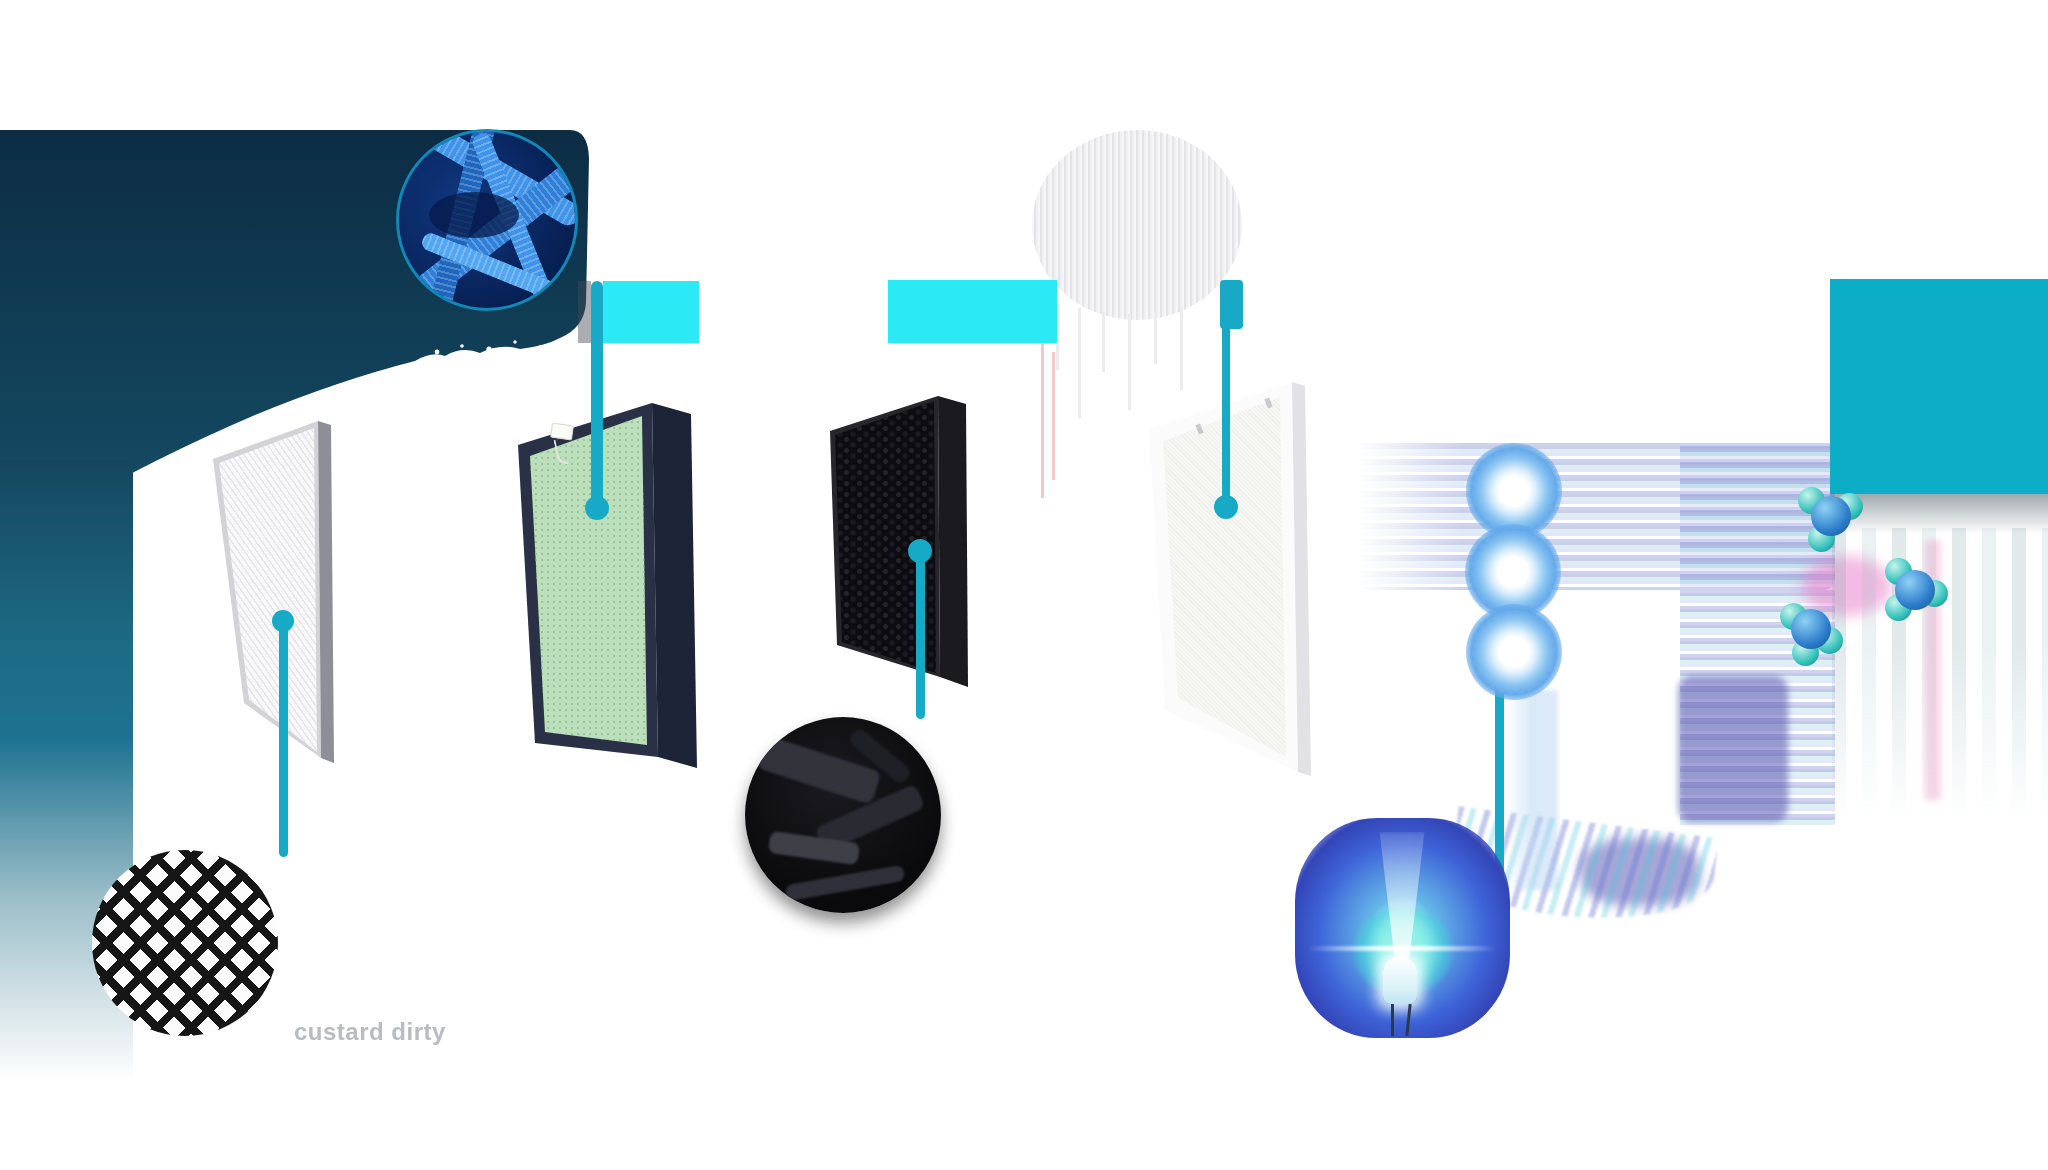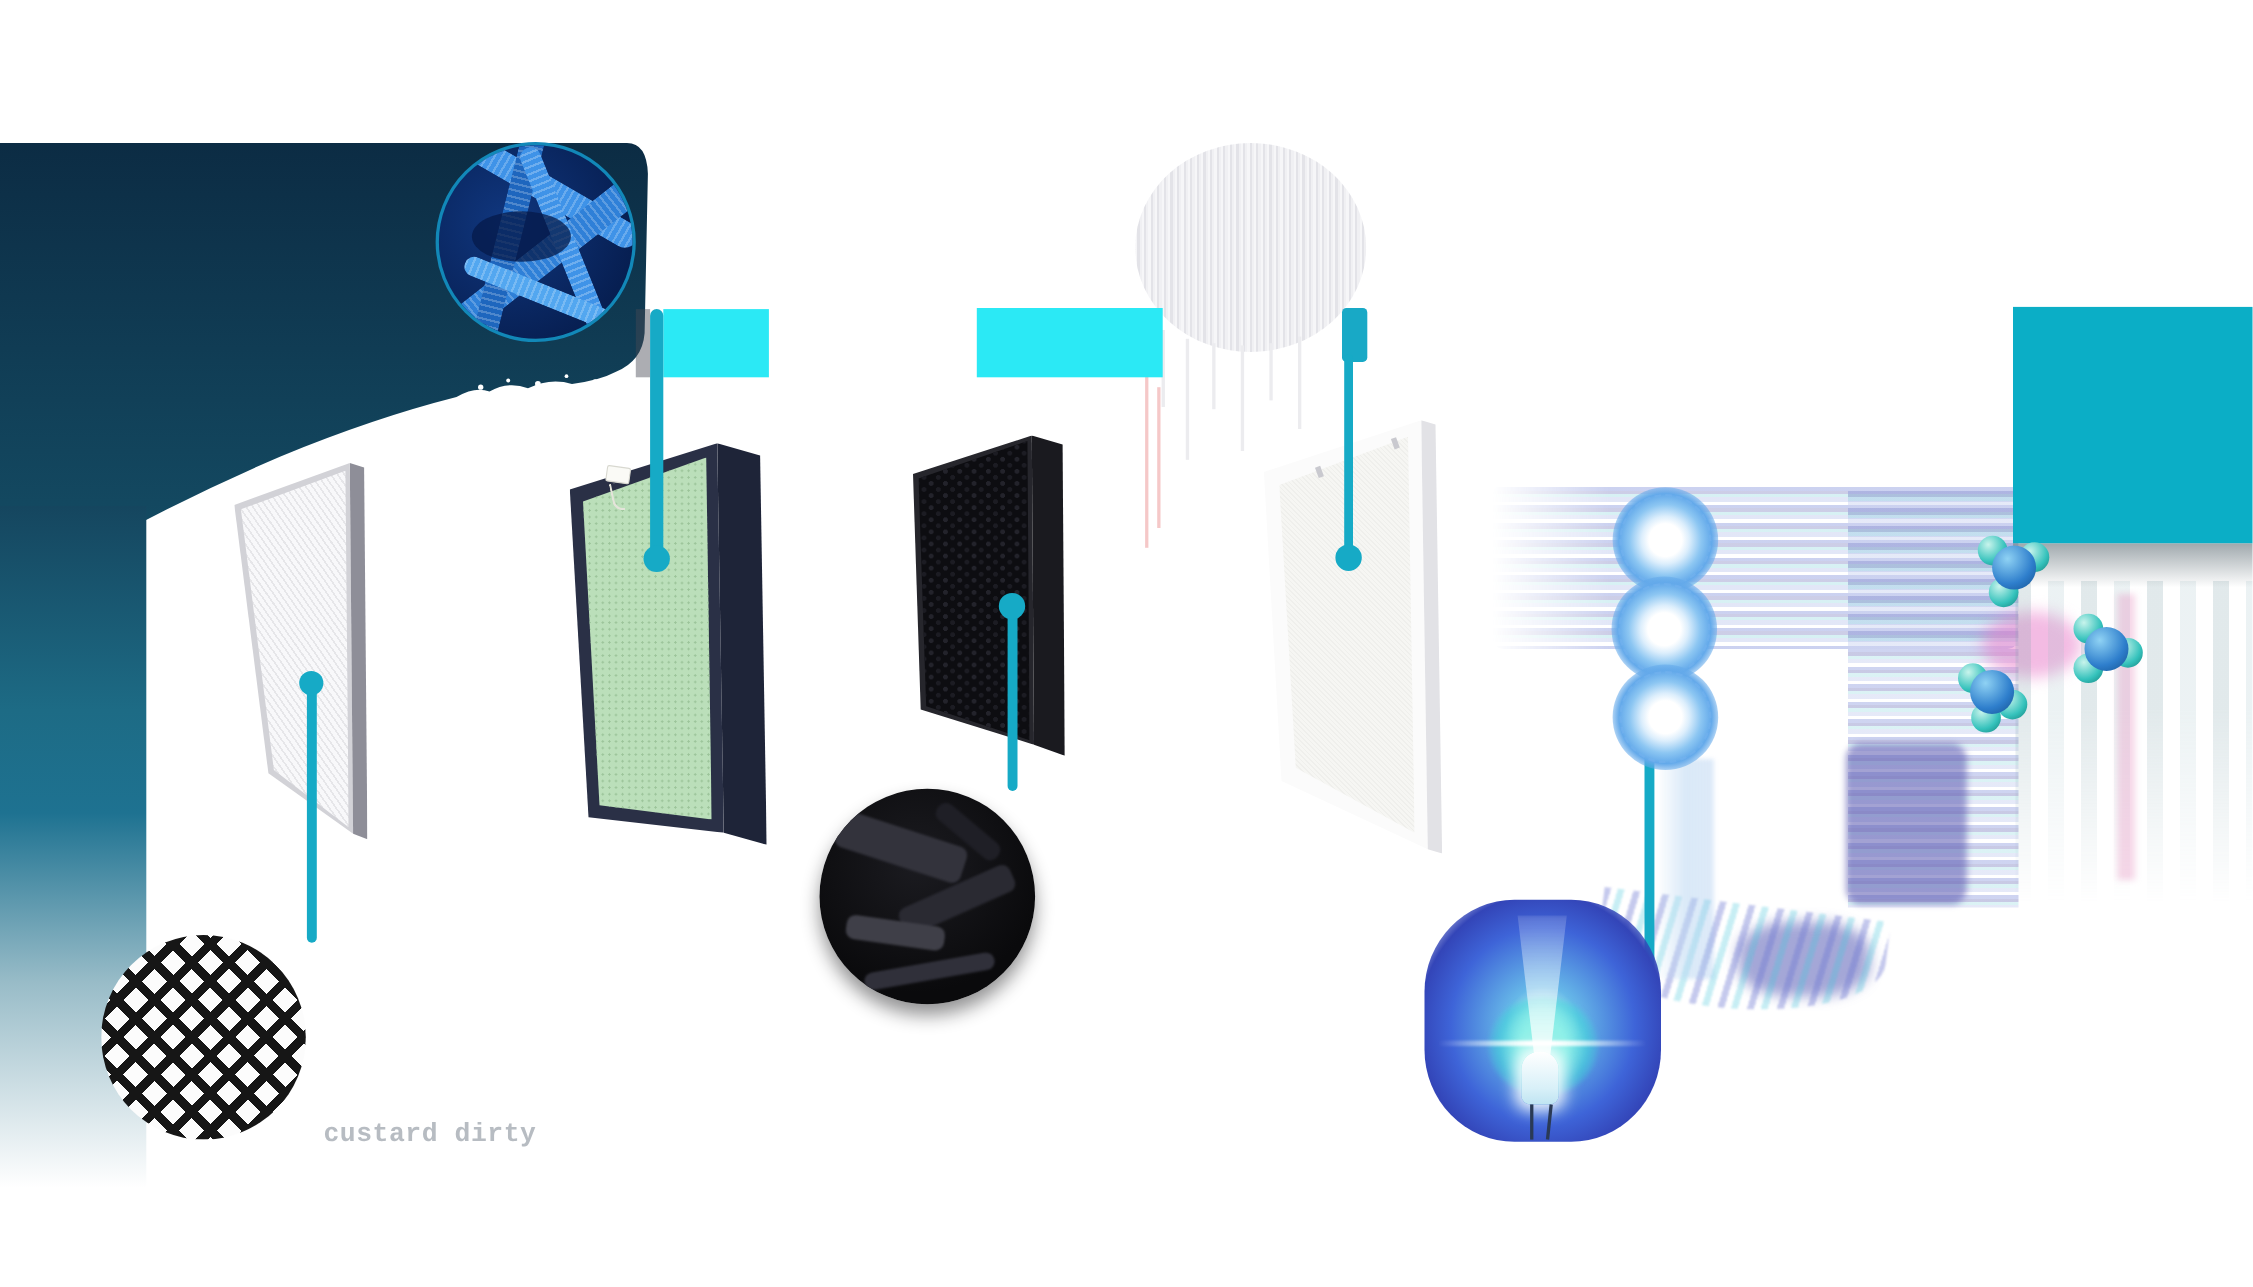--- a/index.html
+++ b/index.html
@@ -105,21 +105,21 @@
     background:linear-gradient(180deg,#ffffff,#d8f0f8 70%,#bfe4f2);box-shadow:0 0 14px 6px rgba(255,255,255,.9);}
   .led-flare{left:12px;top:128px;width:190px;height:5px;filter:blur(1px);
     background:linear-gradient(90deg,rgba(255,255,255,0),#ffffff 45%,#ffffff 55%,rgba(255,255,255,0));}
   .led-leg{width:3px;height:32px;background:#2a3a55;top:186px;}
 
   .molecule{width:70px;height:70px;}
   .sphere{position:absolute;border-radius:50%;}
   .sphere.blue{width:40px;height:40px;background:radial-gradient(circle at 35% 30%,#8fd2f4,#2e7ecc 60%,#14518f);}
   .sphere.teal{width:27px;height:27px;background:radial-gradient(circle at 35% 30%,#c8f4ec,#35c2bc 60%,#157f7a);}
 
-  .faint-caption{left:294px;top:1018px;width:300px;color:#b7bcc2;font-size:24px;font-weight:bold;letter-spacing:.5px;font-family:Liberation Mono, monospace;}
+  .faint-caption{left:294px;top:1018px;width:300px;color:#b7bcc2;font-size:24px;font-weight:bold;letter-spacing:.5px;}
 </style>
 </head>
 <body>
 
 <div id="stage">
 
   <svg class="navy-svg" viewBox="0 0 620 450" xmlns="http://www.w3.org/2000/svg">
     <defs>
       <linearGradient id="navg" x1="0" y1="0" x2="0" y2="1">
         <stop offset="0" stop-color="#0c2c44"></stop>

